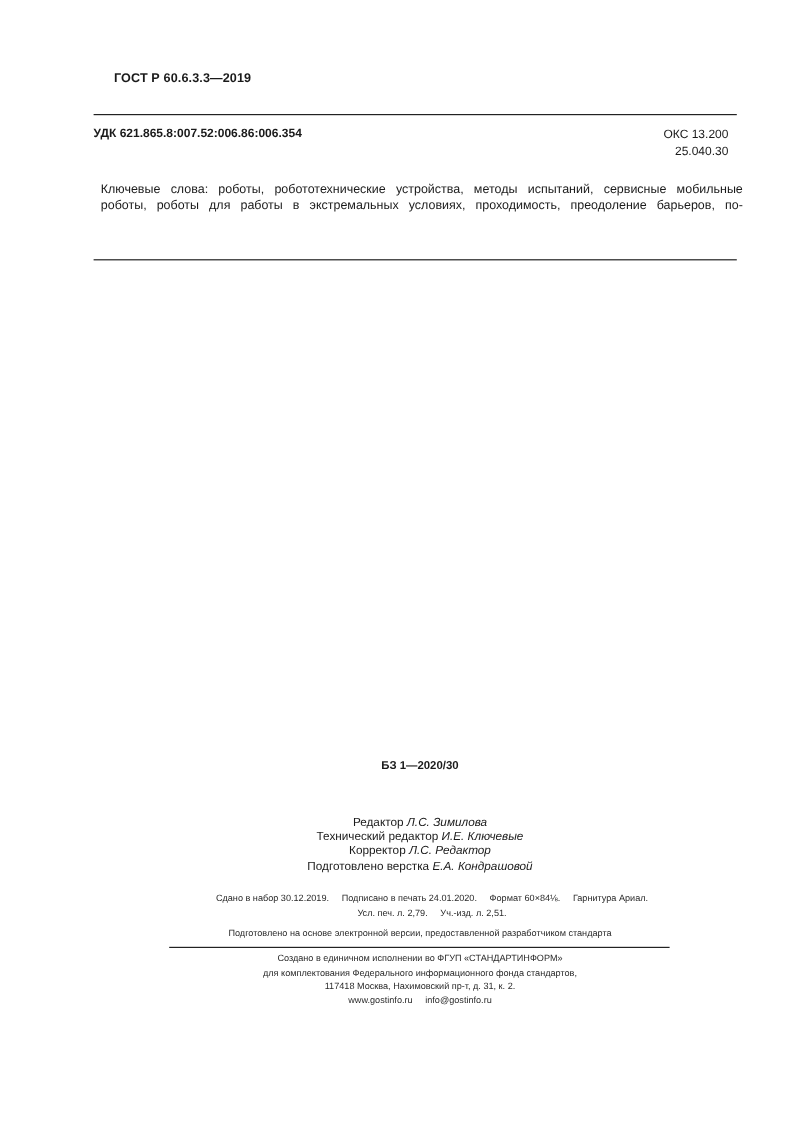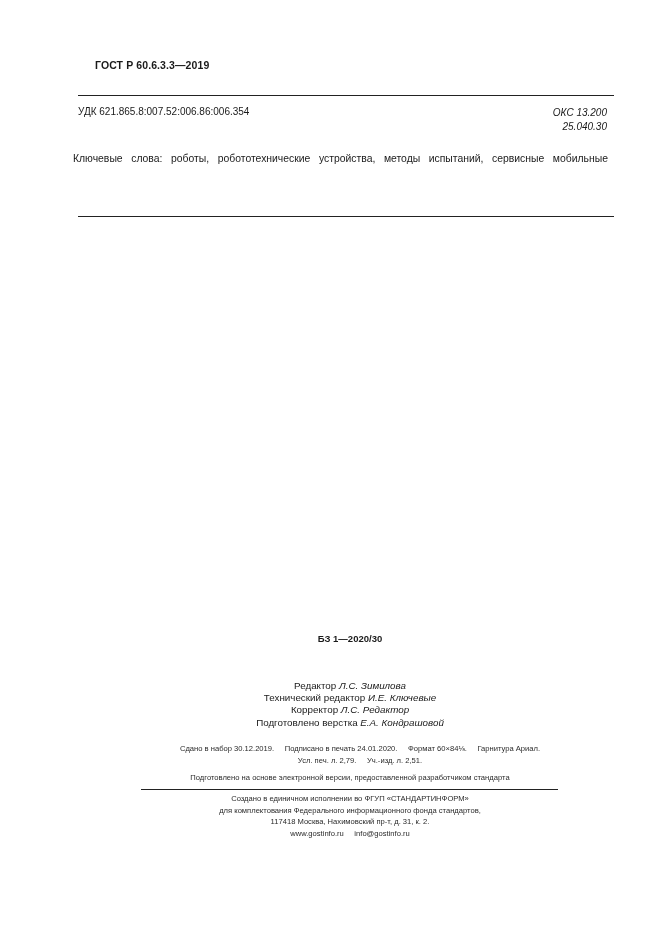--- a/index.html
+++ b/index.html
@@ -1,24 +1,24 @@
 <!DOCTYPE html>
 <html><head>
 <meta charset="utf-8">
 <style>
   html, body { margin: 0; padding: 0; background: #ffffff; }
   body { width: 661px; height: 935px; position: relative; overflow: hidden;
          font-family: "Liberation Sans", "DejaVu Sans", sans-serif; color: #1a1a1a; }
   .abs { position: absolute; }
   .title { left: 78px; top: 59px; font-size: 10.5px; font-weight: bold; letter-spacing: 0.1px; margin-left: 17px; }
   .rule { position: absolute; height: 1px; background: #222; }
-  .udk { left: 78px; top: 106px; font-size: 10px; }
-  .oks { left: 530px; top: 106px; width: 77px; font-size: 10px; text-align: right; line-height: 13.5px; font-style: italic; }
+  .udk { left: 78px; top: 106px; font-size: 10px; font-weight: bold; }
+  .oks { left: 530px; top: 106px; width: 77px; font-size: 10px; text-align: right; line-height: 13.5px; }
   .oks span { display: block; }
-  .keywords { left: 73px; top: 152px; width: 535px; font-size: 10.4px; line-height: 13.4px;
+  .keywords { left: 84px; top: 152px; width: 535px; font-size: 10.4px; line-height: 13.4px;
               text-align: justify; }
   .keywords .kwline { display: block; text-align: justify; text-align-last: justify; height: 13.4px; }
   .keywords .kwline.last { text-align-last: left; }
   .bz { left: 0; width: 700px; top: 633px; font-size: 9.5px; font-weight: bold; text-align: center; }
   .editors { left: 0; width: 700px; top: 680px; font-size: 9.8px; line-height: 12.2px; text-align: center; }
   .editors .row { display: block; }
   .editors i { font-style: italic; }
   .imprint { left: 0; width: 720px; top: 743px; font-size: 7.6px; line-height: 12px; text-align: center; color: #2a2a2a; }
   .imprint .row { display: block; white-space: pre; }
   .prepared { left: 0; width: 700px; top: 773px; font-size: 7.6px; text-align: center; color: #2a2a2a; }
@@ -36,20 +36,21 @@
 
 <div class="abs udk">УДК 621.865.8:007.52:006.86:006.354</div>
 
 <div class="abs oks">
   <span>ОКС 13.200</span>
   <span>25.040.30</span>
 </div>
 
 <div class="abs keywords">
   <span class="kwline">Ключевые слова: роботы, робототехнические устройства, методы испытаний, сервисные мобильные</span>
+  <span class="kwline">роботы, роботы для работы в экстремальных условиях, проходимость, преодоление барьеров, по-</span>
 </div>
 
 <div class="rule" style="left:78px; top:216px; width:536px;"></div>
 
 <div class="abs bz">БЗ 1—2020/30</div>
 
 <div class="abs editors">
   <span class="row"><span>Редактор</span> <i>Л.С. Зимилова</i></span>
   <span class="row"><span>Технический редактор</span> <i>И.Е. Ключевые</i></span>
   <span class="row"><span>Корректор</span> <i>Л.С. Редактор</i></span>

